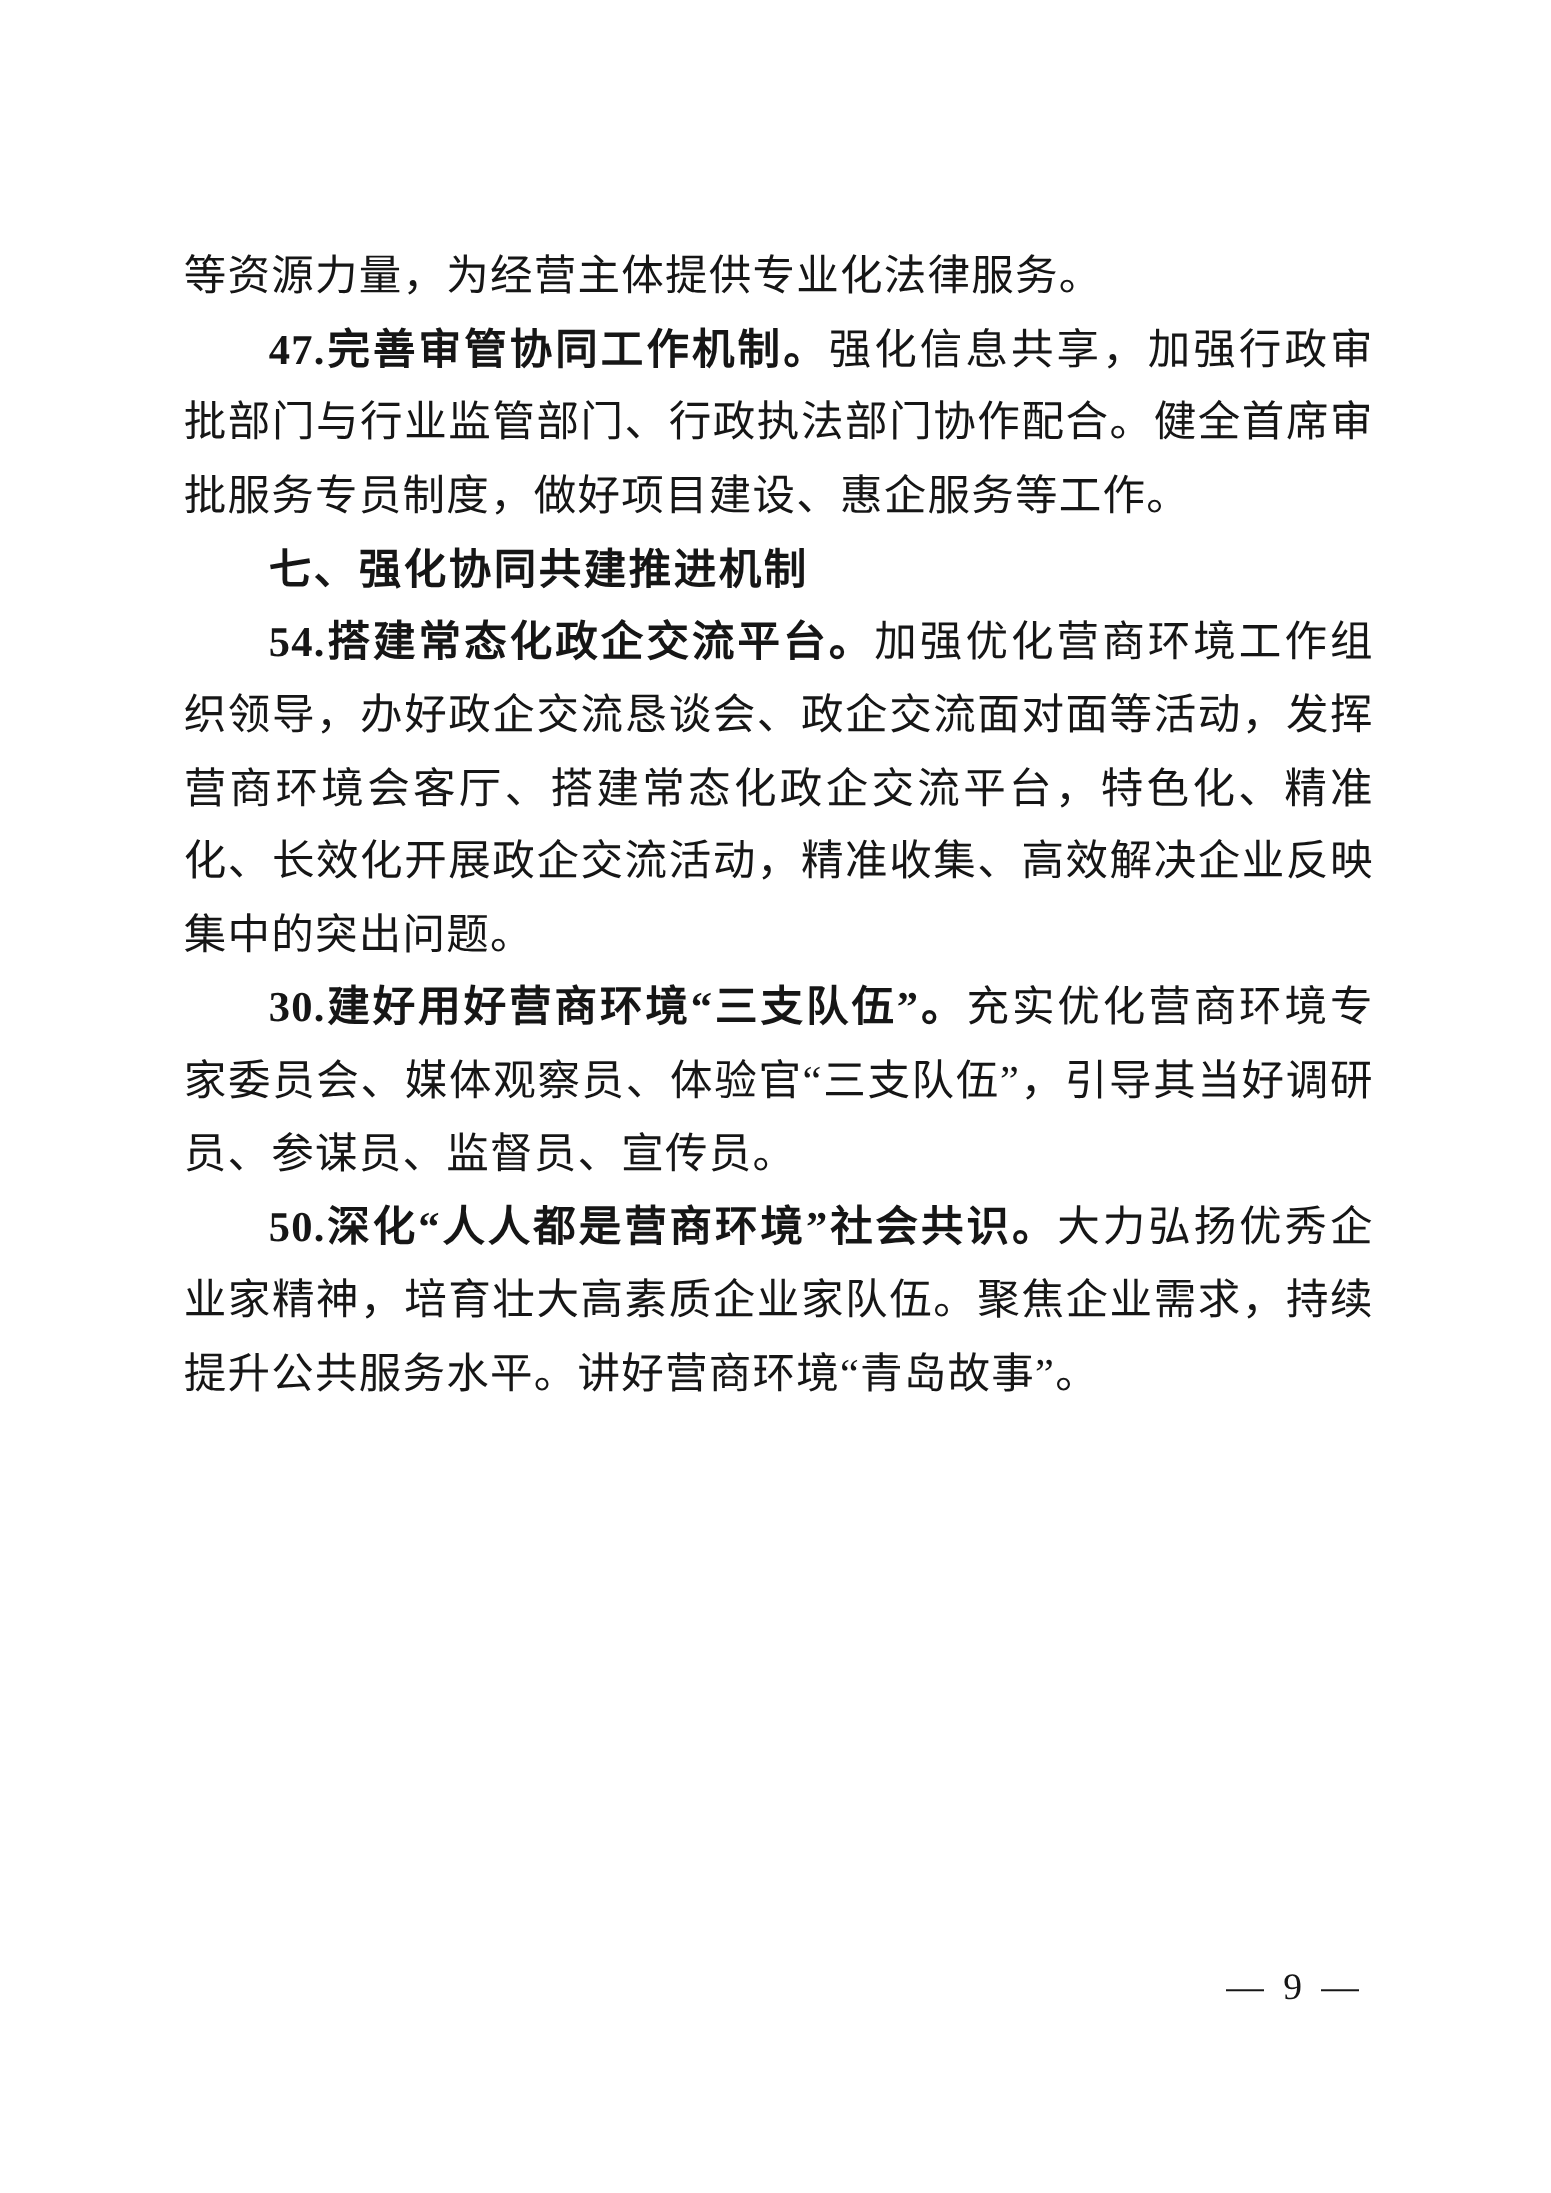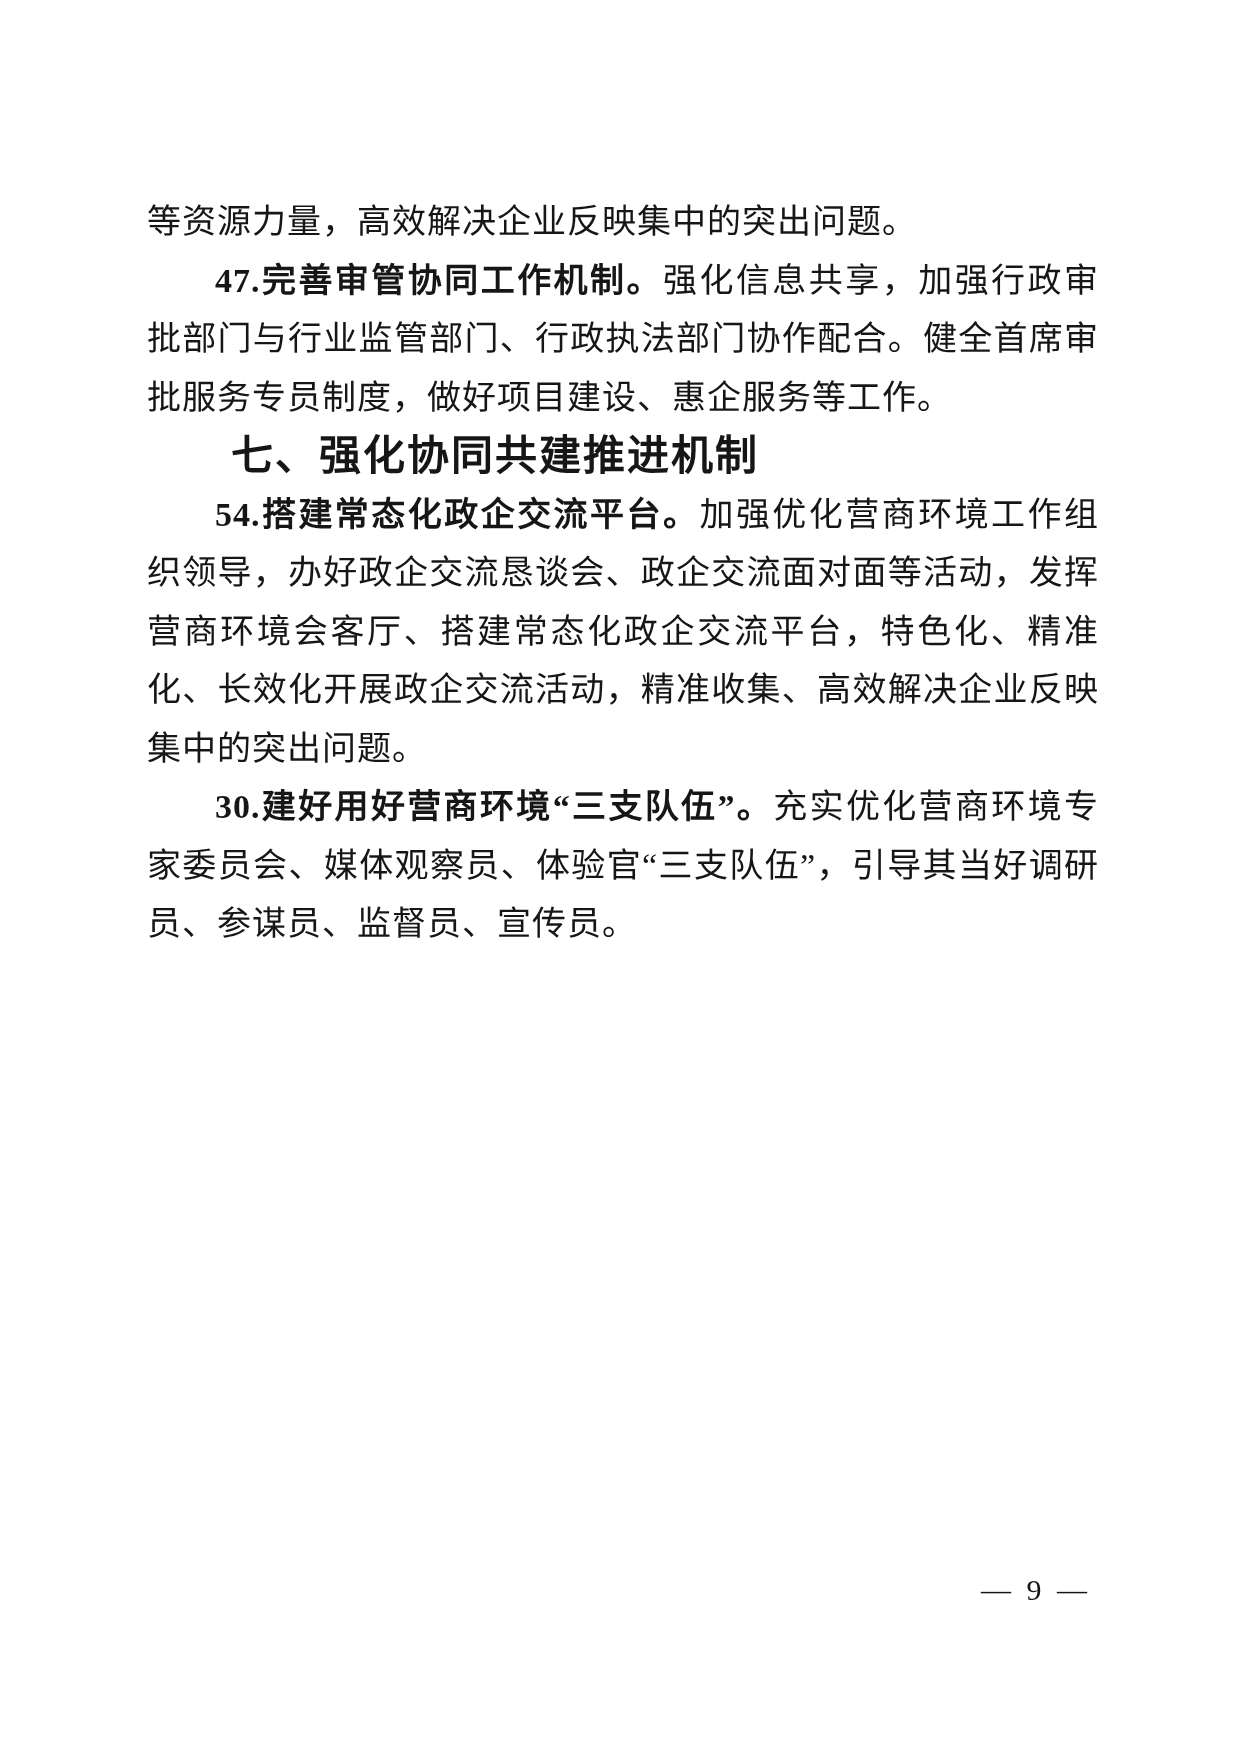--- a/index.html
+++ b/index.html
@@ -36,21 +36,21 @@
     text-indent: 2em;
   }
   .para.continuation {
     text-indent: 0;
   }
   .lead {
     font-weight: 700;
   }
   .heading {
     margin: 0;
-    font-size: 42px;
+    font-size: 34px;
     line-height: 58.5px;
     text-indent: 2em;
     font-weight: 700;
     font-family: "Liberation Sans", "DejaVu Sans", sans-serif;
     letter-spacing: 2px;
   }
   .page-number {
     position: absolute;
     top: 1572px;
     right: 150px;
@@ -61,30 +61,31 @@
     font-family: "Liberation Serif", "DejaVu Serif", serif;
   }
 </style>
 </head>
 <body>
 
 <div class="page">
 
   <main class="content">
 
-    <p class="para continuation">等资源力量，高效解决企业反映集中的突出问题。</p>
+    <p class="para continuation">等资源力量，为经营主体提供专业化法律服务。</p>
 
     <p class="para"><span class="lead">47.完善审管协同工作机制。</span><span>强化信息共享，加强行政审批部门与行业监管部门、行政执法部门协作配合。健全首席审批服务专员制度，做好项目建设、惠企服务等工作。</span></p>
 
     <h2 class="heading">七、强化协同共建推进机制</h2>
 
     <p class="para"><span class="lead">54.搭建常态化政企交流平台。</span><span>加强优化营商环境工作组织领导，办好政企交流恳谈会、政企交流面对面等活动，发挥营商环境会客厅、搭建常态化政企交流平台，特色化、精准化、长效化开展政企交流活动，精准收集、高效解决企业反映集中的突出问题。</span></p>
 
     <p class="para"><span class="lead">30.建好用好营商环境“三支队伍”。</span><span>充实优化营商环境专家委员会、媒体观察员、体验官“三支队伍”，引导其当好调研员、参谋员、监督员、宣传员。</span></p>
 
+    <p class="para"><span class="lead">50.深化“人人都是营商环境”社会共识。</span><span>大力弘扬优秀企业家精神，培育壮大高素质企业家队伍。聚焦企业需求，持续提升公共服务水平。讲好营商环境“青岛故事”。</span></p>
 
 
 
   </main>
 
   <div class="page-number">— 9 —</div>
 
 </div>
 
 </body></html>

